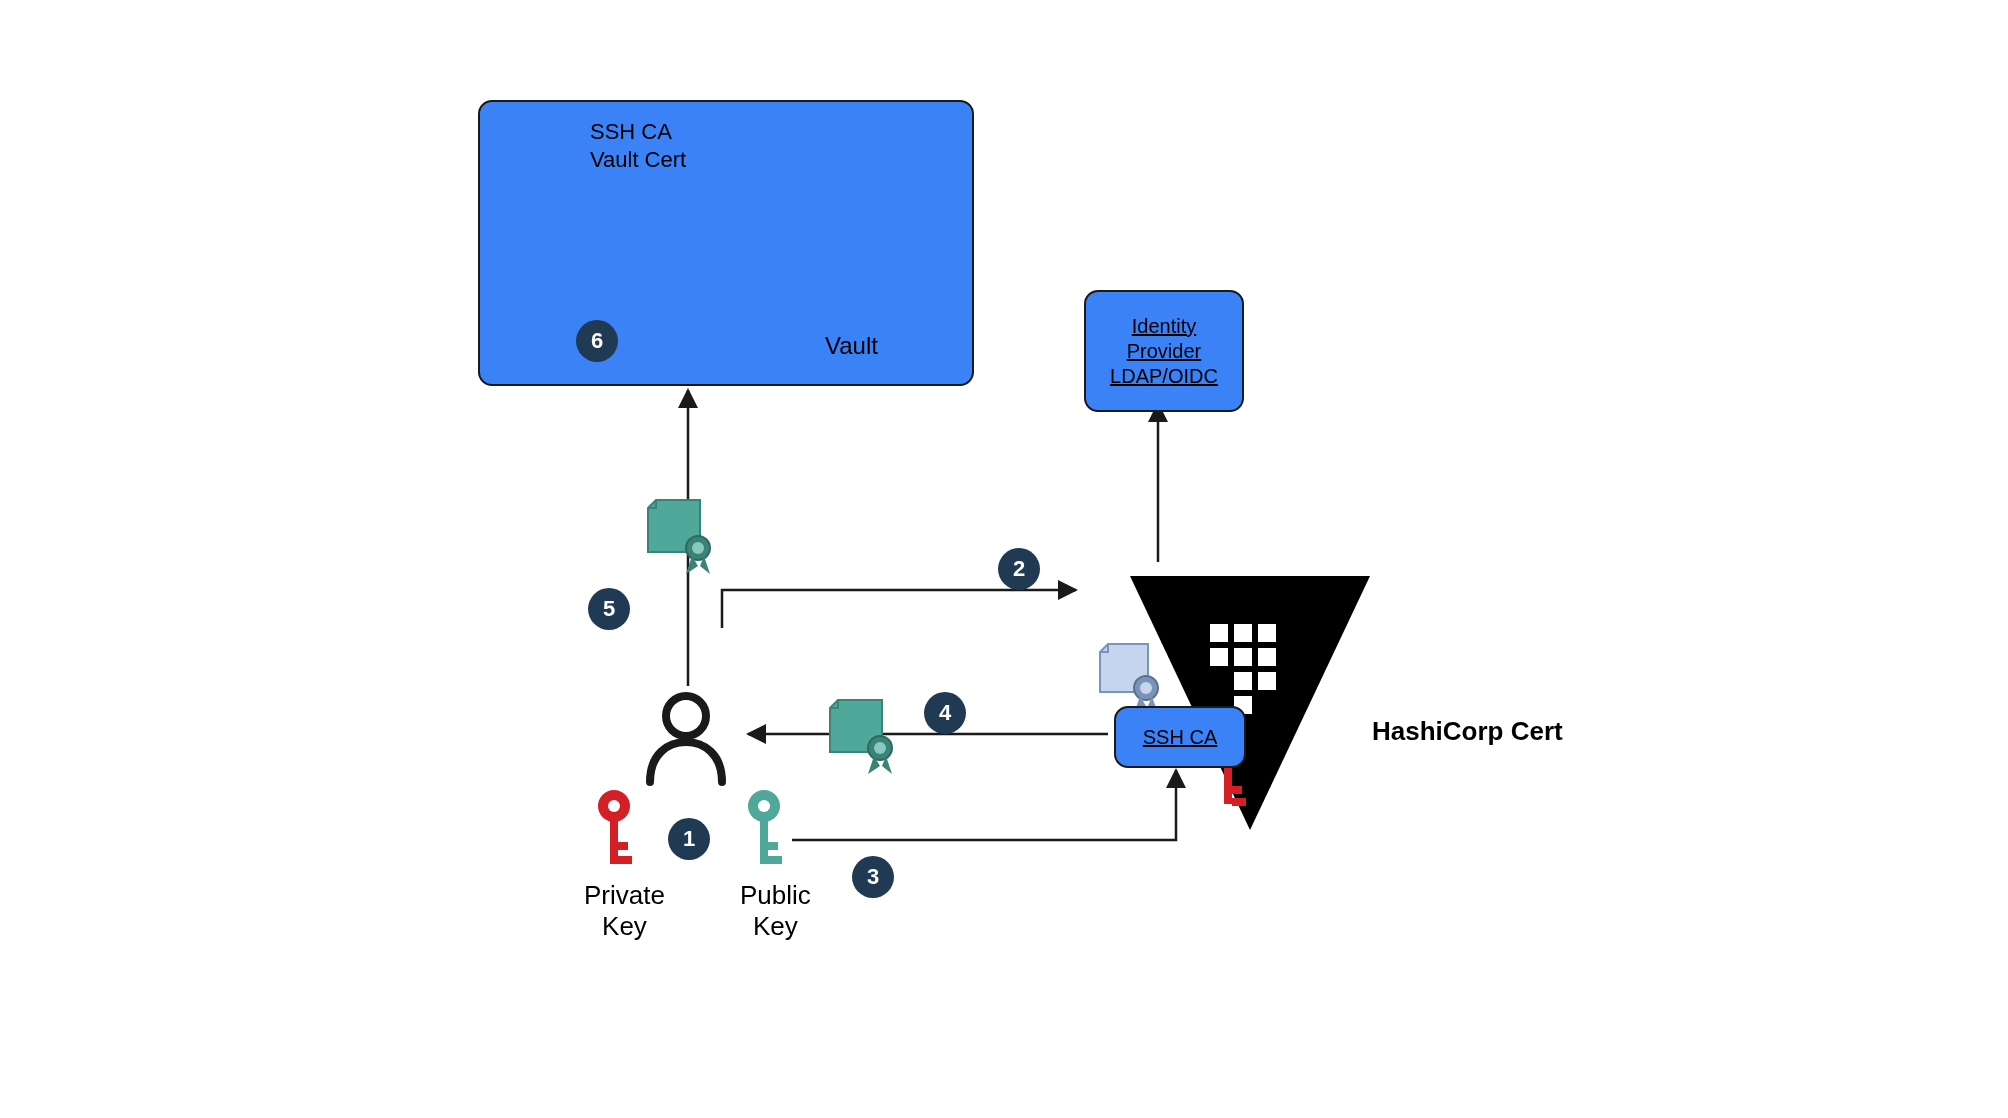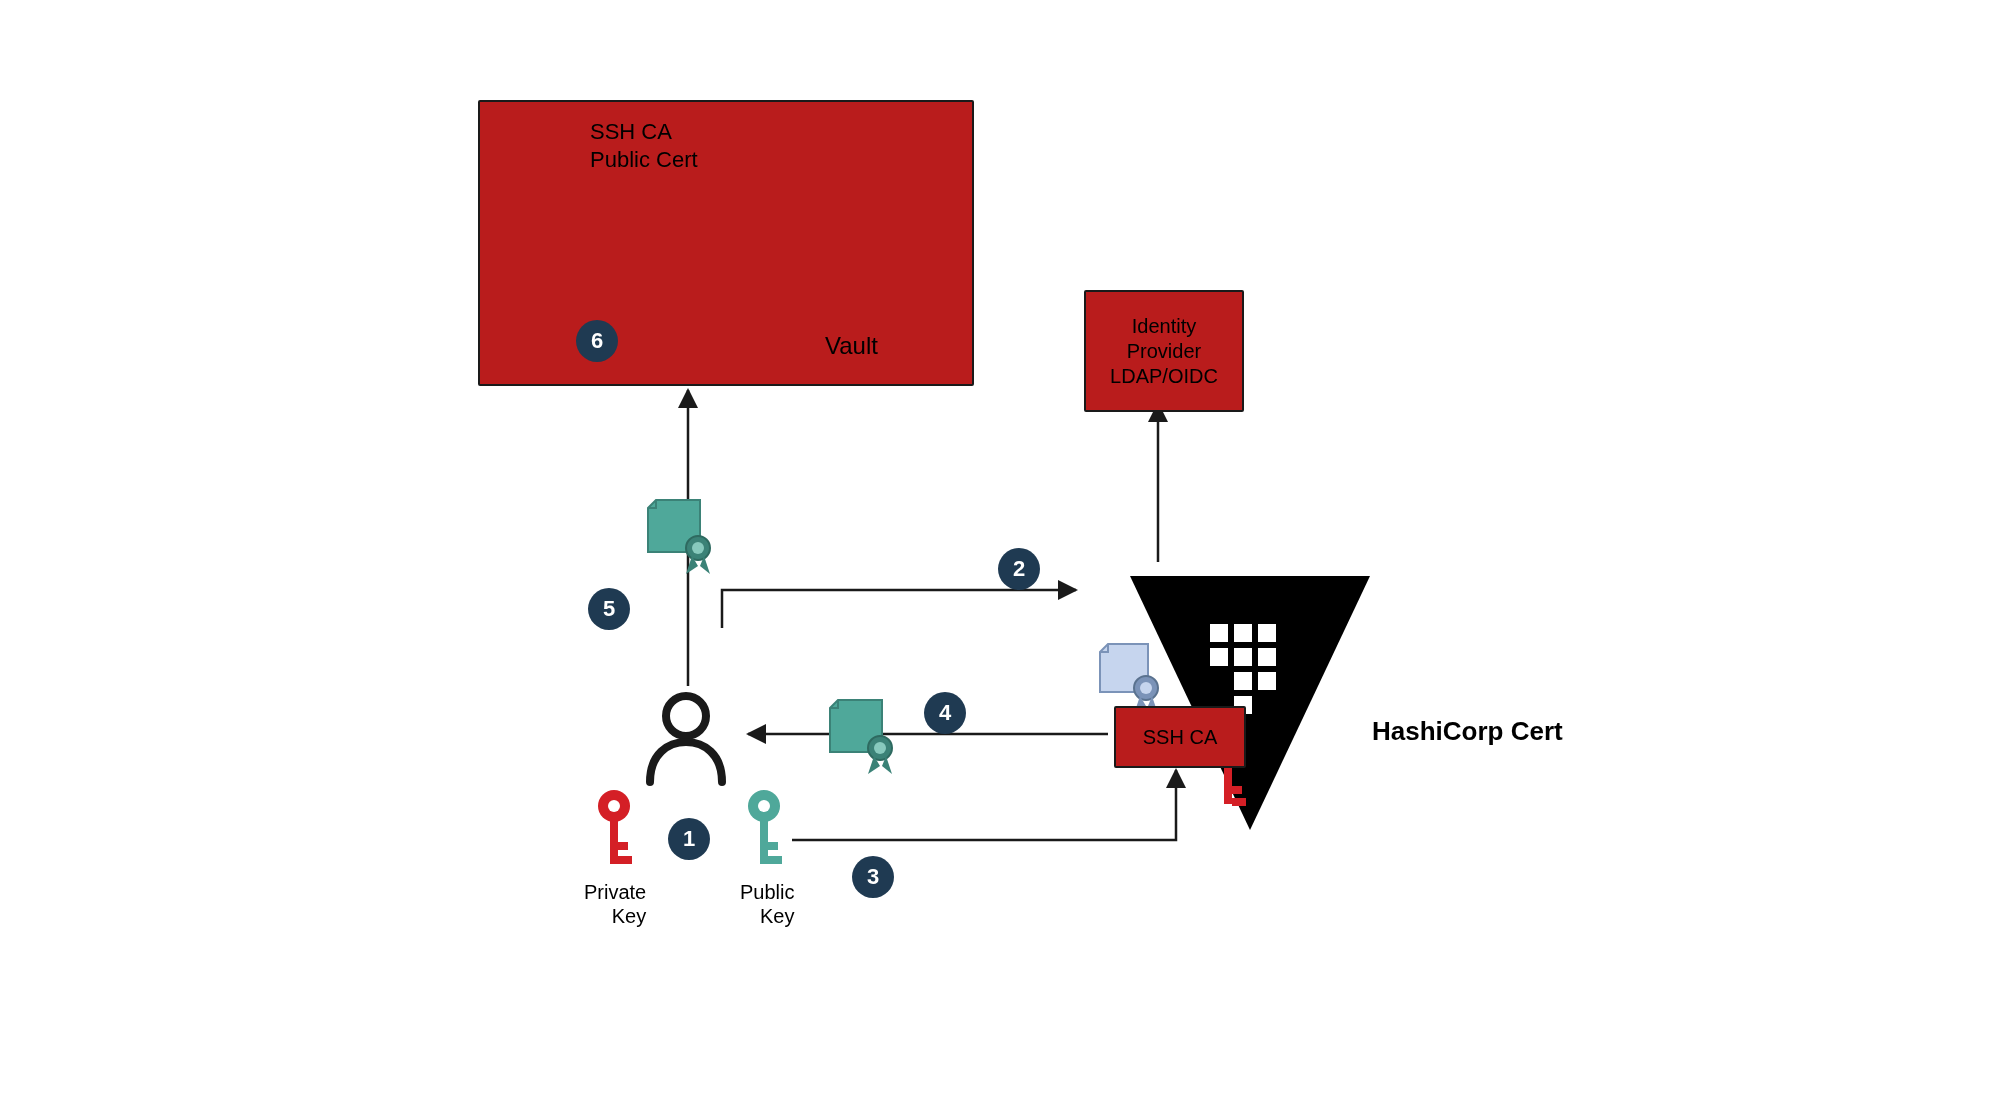--- a/index.html
+++ b/index.html
@@ -23,22 +23,23 @@
   transform: translateX(-50%);
   bottom: 120px;
   font-size: 24px;
   color: #6b6b6b;
   letter-spacing: 0.3px;
 }
 
 .box {
   position: absolute;
   border: 2.5px solid #1a1a1a;
-  border-radius: 2px;
-  background: #b91c1c;
+  border-radius: 14px;
+  background: #3b82f6;
+  text-decoration: underline;
 }
 .hosts-box {
   left: 478px;
   top: 100px;
   width: 492px;
   height: 282px;
 }
 .idp-box {
   left: 1084px;
   top: 290px;
@@ -83,22 +84,22 @@
   color: #fff;
   display: flex;
   align-items: center;
   justify-content: center;
   font-weight: 600;
   font-size: 22px;
 }
 
 .key-label {
   position: absolute;
-  font-size: 20px;
-  text-align: right;
+  font-size: 26px;
+  text-align: center;
   line-height: 1.2;
 }
 
 .hosts-label {
   position: absolute;
   left: 825px;
   top: 332px;
   font-size: 24px;
 }
 
@@ -242,21 +243,21 @@
     <rect x="20" y="52" width="10" height="8" fill="#4fa89a"></rect>
     <rect x="20" y="66" width="14" height="8" fill="#4fa89a"></rect>
   </g>
 
 </svg>
 
 <div class="box hosts-box"></div>
 <div class="hosts-label">Vault</div>
 <div class="sshca-label">
   <span>SSH CA</span><br>
-  <span>Public Cert</span>
+  <span>Vault Cert</span>
 </div>
 
 <div class="box idp-box">
   <span>Identity</span>
   <span>Provider</span>
   <span>LDAP/OIDC</span>
 </div>
 
 
 <div class="box sshca-box">

